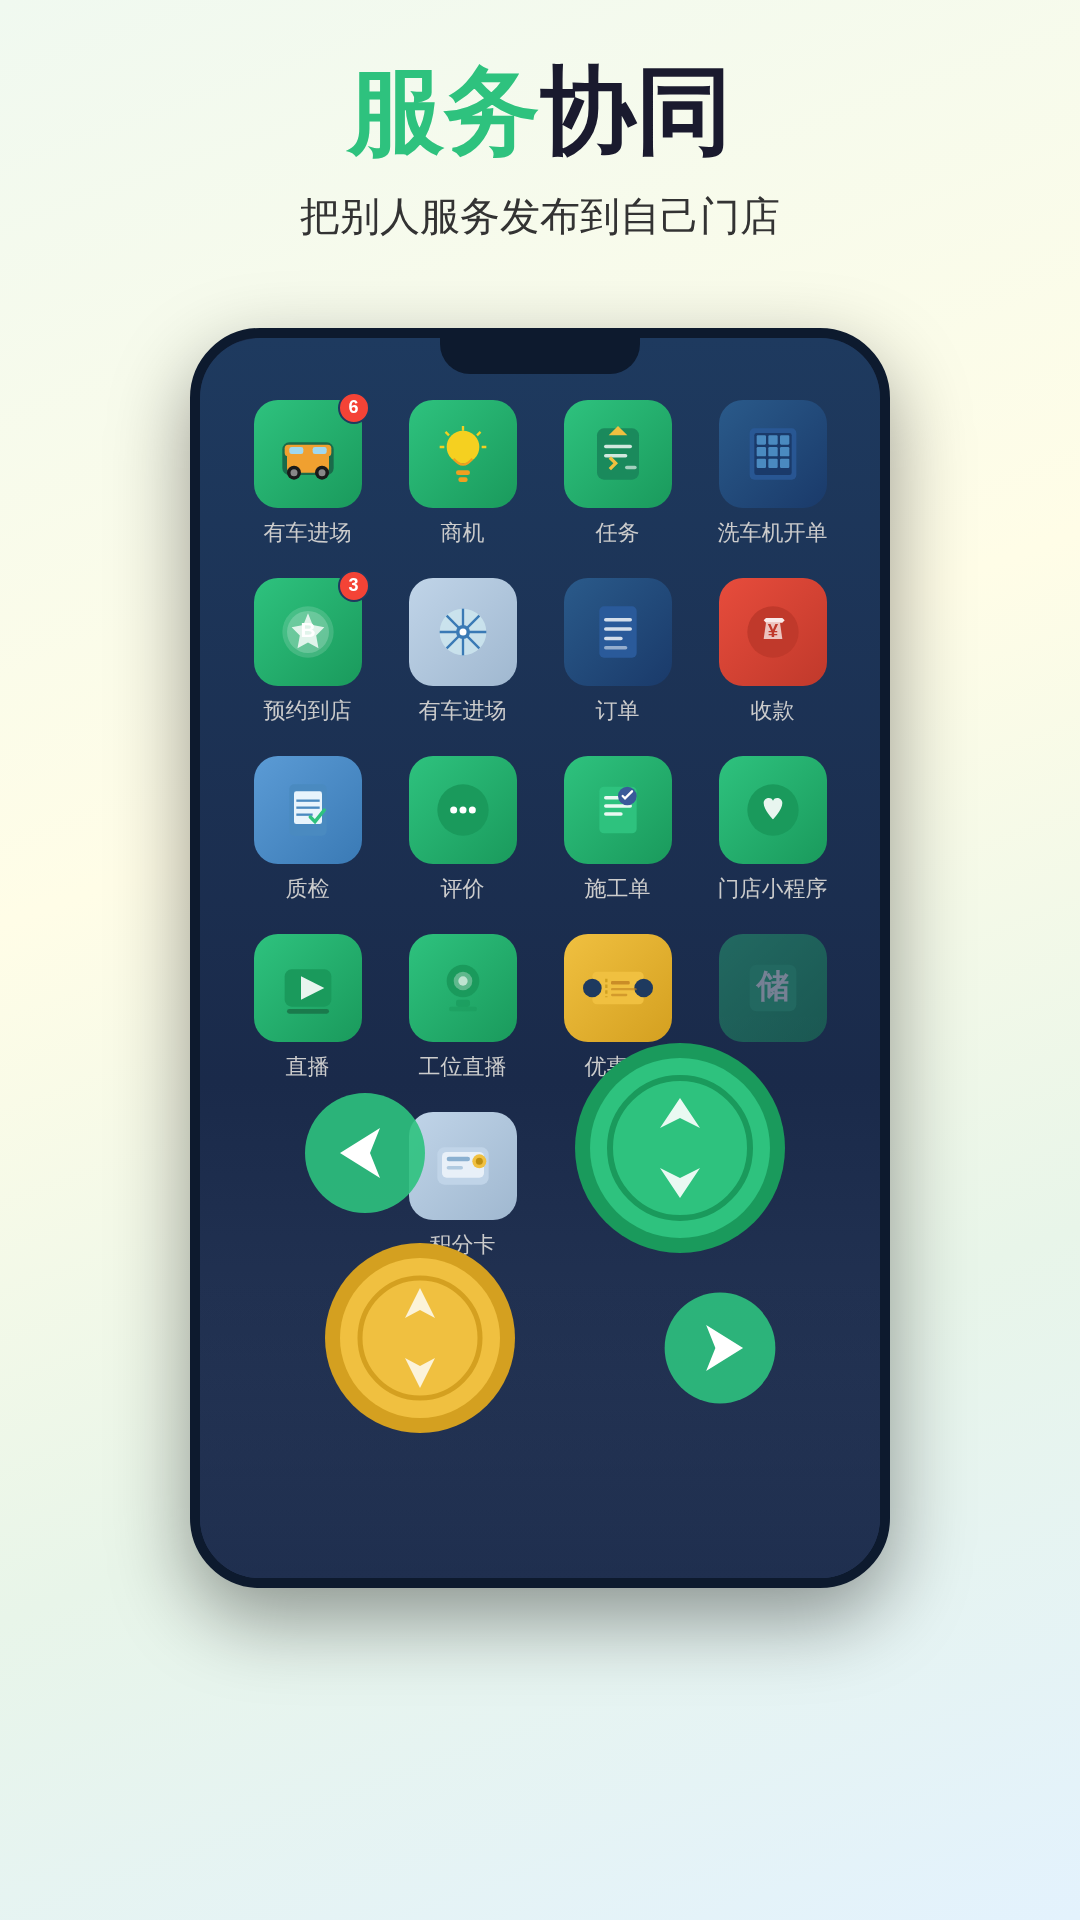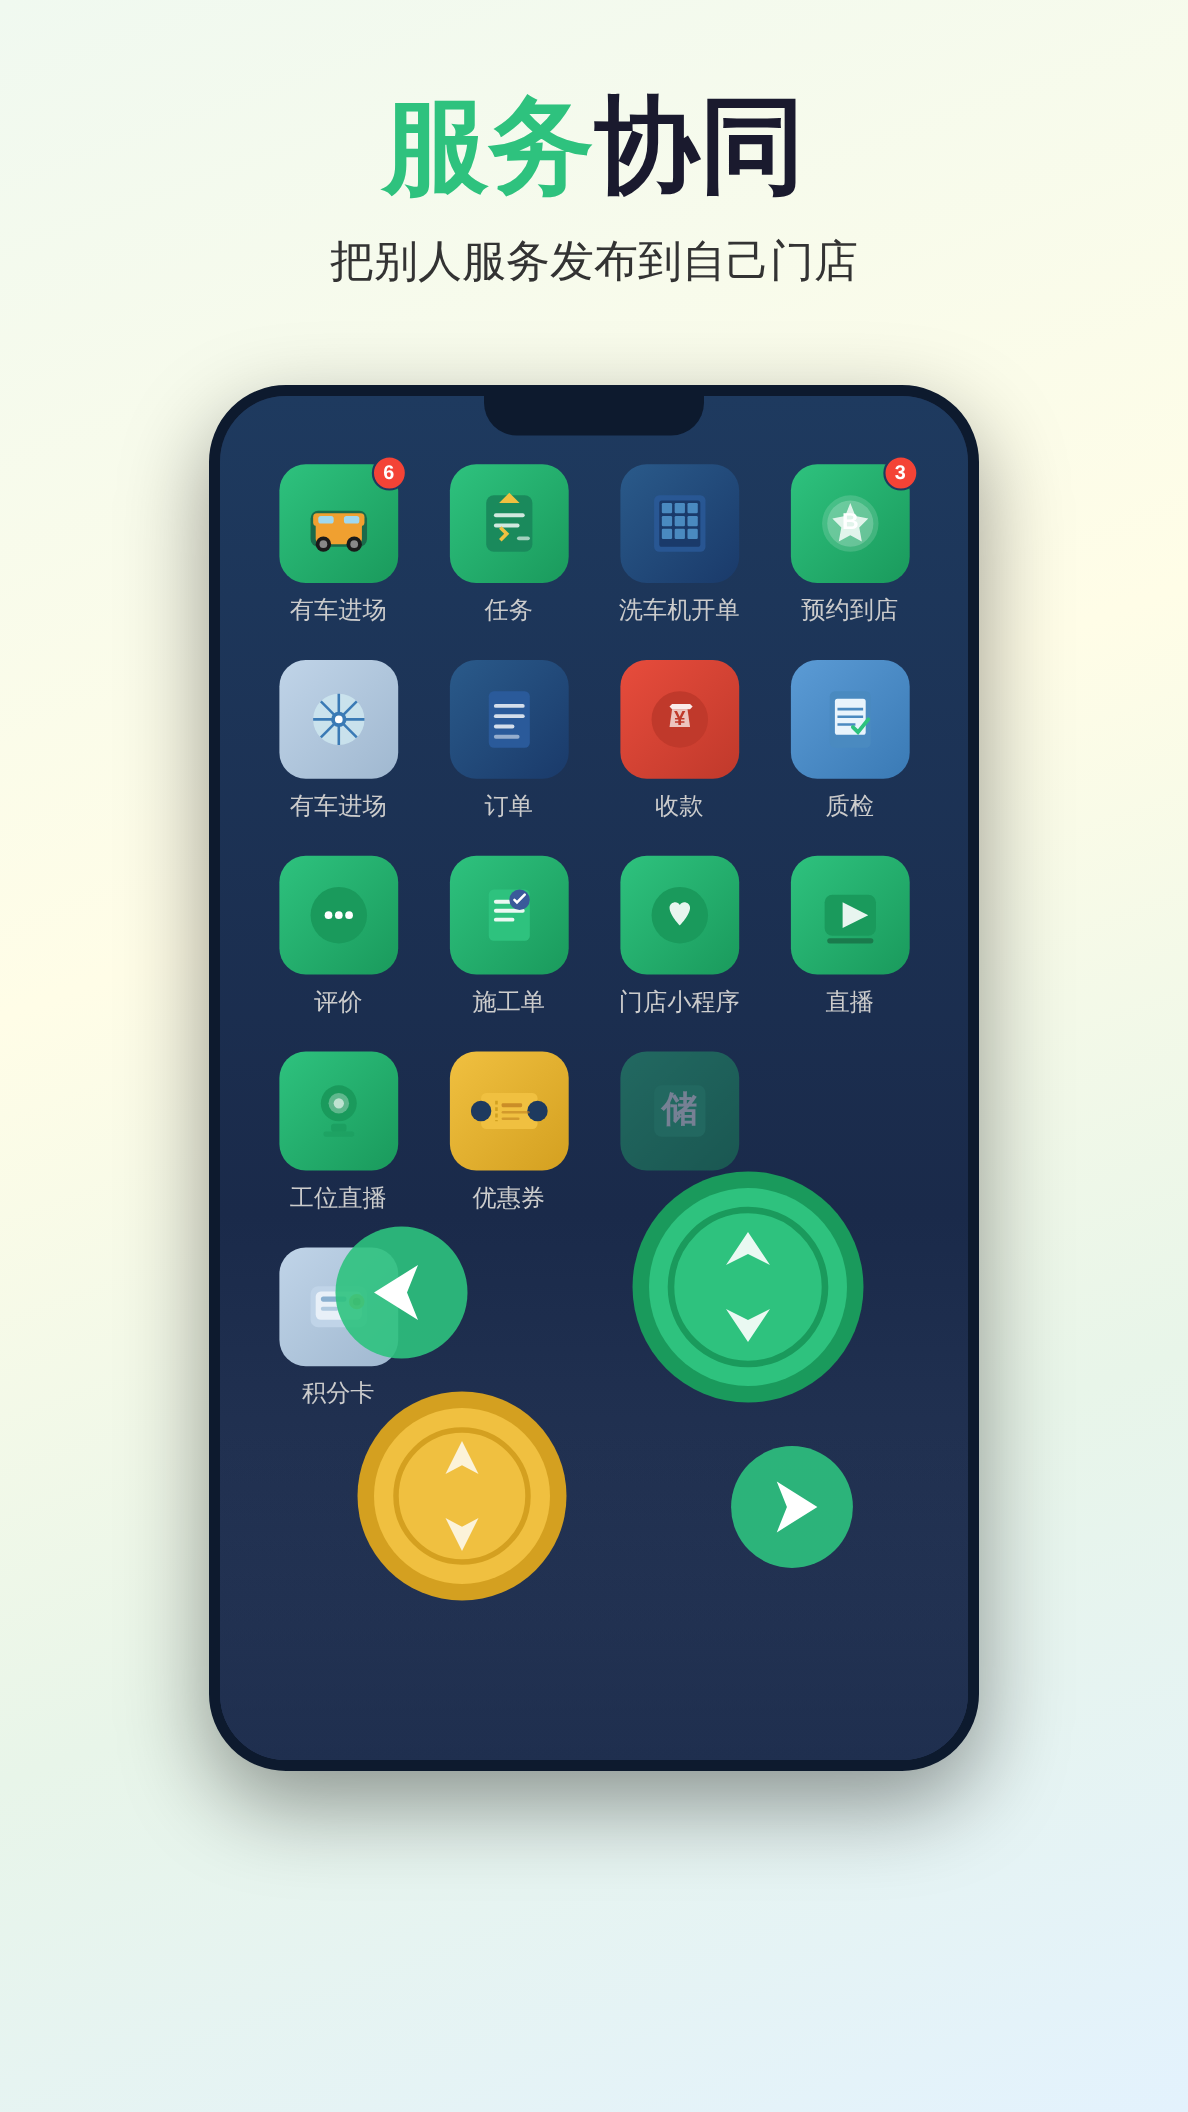--- a/index.html
+++ b/index.html
@@ -7,21 +7,21 @@
       width: 1080px;
       height: 1920px;
       background: linear-gradient(160deg, #f0f9f0 0%, #fffde7 40%, #e8f5e9 70%, #e3f2fd 100%);
       font-family: 'PingFang SC', 'Microsoft YaHei', sans-serif;
       overflow: hidden;
       position: relative;
     }
 
     .header {
       text-align: center;
-      padding: 80px 40px 40px;
+      padding: 58px 40px 40px;
     }
 
     .title-line {
       font-size: 96px;
       font-weight: 900;
       line-height: 1.1;
       margin-bottom: 10px;
     }
 
     .title-green {
@@ -269,20 +269,36 @@
             <circle cx="18" cy="46" r="3" fill="#888"></circle>
             <circle cx="42" cy="46" r="3" fill="#888"></circle>
             <rect x="10" y="22" width="40" height="10" rx="3" fill="#f0a030"></rect>
             <rect x="14" y="24" width="12" height="6" rx="2" fill="#a0d8ef"></rect>
             <rect x="34" y="24" width="12" height="6" rx="2" fill="#a0d8ef"></rect>
           </svg>
         </div>
         <span class="app-label">有车进场</span>
       </div>
 
+      <div class="app-item">
+        <div class="app-icon icon-idea">
+          <svg viewBox="0 0 60 60" fill="none">
+            <circle cx="30" cy="24" r="14" fill="#f5d020"></circle>
+            <path d="M22 34 Q30 44 38 34" stroke="#f0a020" stroke-width="2" fill="none"></path>
+            <rect x="24" y="44" width="12" height="4" rx="2" fill="#f0a020"></rect>
+            <rect x="26" y="50" width="8" height="4" rx="2" fill="#f0a020"></rect>
+            <line x1="30" y1="10" x2="30" y2="6" stroke="#f5d020" stroke-width="2"></line>
+            <line x1="18" y1="14" x2="15" y2="11" stroke="#f5d020" stroke-width="2"></line>
+            <line x1="42" y1="14" x2="45" y2="11" stroke="#f5d020" stroke-width="2"></line>
+            <line x1="14" y1="24" x2="10" y2="24" stroke="#f5d020" stroke-width="2"></line>
+            <line x1="46" y1="24" x2="50" y2="24" stroke="#f5d020" stroke-width="2"></line>
+          </svg>
+        </div>
+        <span class="app-label">商机</span>
+      </div>
 
       <div class="app-item">
         <div class="app-icon icon-task">
           <svg viewBox="0 0 60 60" fill="none">
             <rect x="12" y="8" width="36" height="44" rx="6" fill="#1a8a5c"></rect>
             <polygon points="30,6 38,14 30,14 22,14" fill="#f0c040"></polygon>
             <rect x="18" y="22" width="24" height="3" rx="1.5" fill="white" opacity="0.8"></rect>
             <rect x="18" y="30" width="20" height="3" rx="1.5" fill="white" opacity="0.8"></rect>
             <polygon points="26,38 22,42 24,44 30,38 24,32 22,34" fill="#f0c040"></polygon>
             <rect x="36" y="40" width="10" height="3" rx="1.5" fill="white" opacity="0.6"></rect>

